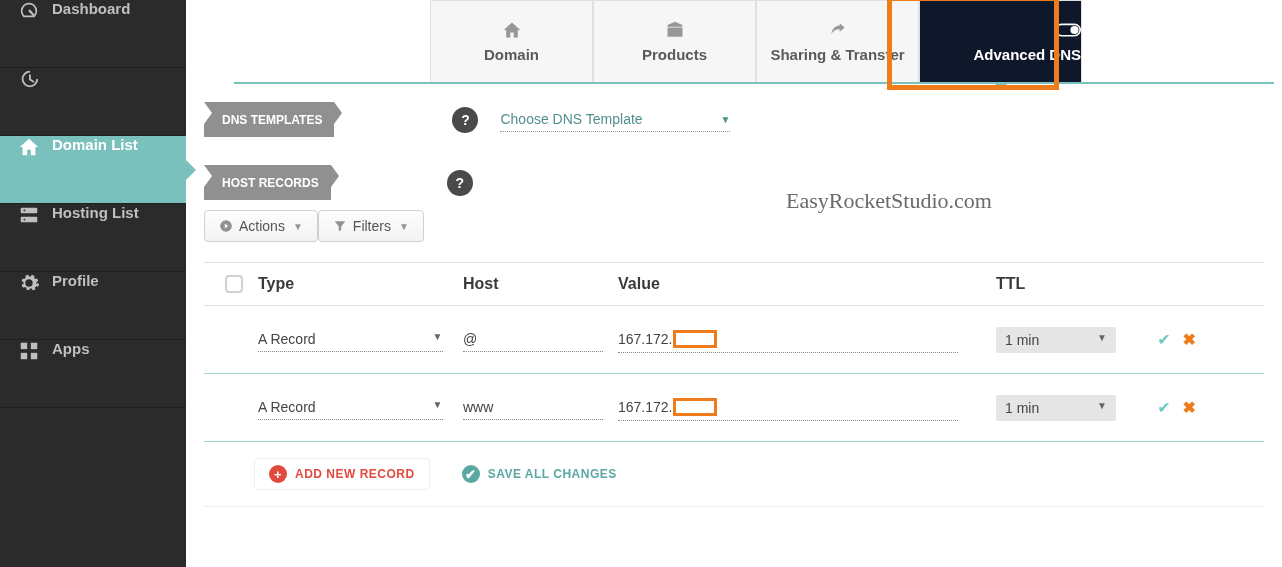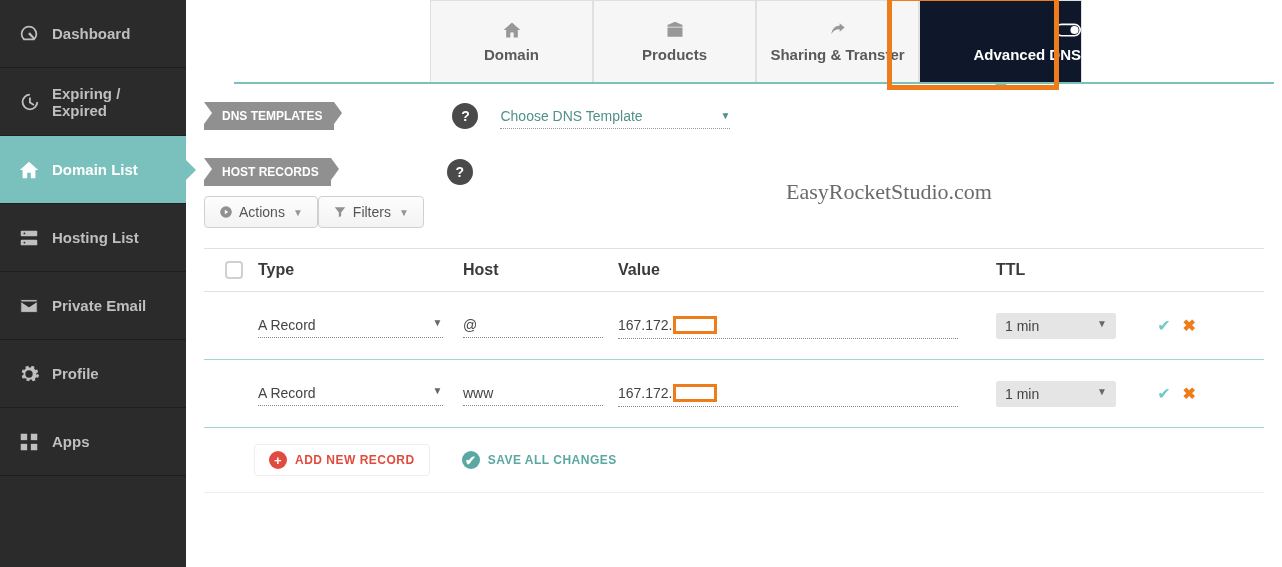--- a/index.html
+++ b/index.html
@@ -1,47 +1,47 @@
 <!DOCTYPE html>
 <html><head>
 <meta charset="utf-8">
 <style>
   * { box-sizing: border-box; margin: 0; padding: 0; }
   body { font-family: -apple-system, "Helvetica Neue", Arial, sans-serif; background: #fff; color: #333; width: 1282px; height: 567px; overflow: hidden; }
   .app { display: flex; height: 567px; }
 
   
   .sidebar { width: 186px; background: #2b2b2b; color: #bdbdbd; flex-shrink: 0; }
-  .nav-item { display: flex; align-items: center; padding: 0 18px; height: 68px; border-bottom: 1px solid #1f1f1f; cursor: pointer; font-weight: 600; font-size: 15px; color: #bfbfbf; }
+  .nav-item { display: flex; padding: 0 18px; height: 68px; border-bottom: 1px solid #1f1f1f; cursor: pointer; font-weight: 600; font-size: 15px; color: #bfbfbf; }
   .nav-item .icon { width: 22px; height: 22px; margin-right: 12px; display: flex; align-items: center; justify-content: center; }
   .nav-item.active { background: #7ac1bd; color: #fff; position: relative; }
   .nav-item.active::after { content:""; position:absolute; right:-10px; top:50%; transform:translateY(-50%); width:0; height:0; border-top:10px solid transparent; border-bottom:10px solid transparent; border-left:10px solid #7ac1bd; }
 
   
   .main { flex: 1; display: flex; flex-direction: column; overflow: hidden; }
   .tabs { display: flex; border-bottom: 2px solid #7ac1bd; margin: 0 8px; }
   .spacer-tab { width: 196px; }
   .tab { width: 163px; height: 82px; display: flex; flex-direction: column; align-items: center; justify-content: center; border: 1px solid #e0e0e0; border-bottom: none; background: #f6f6f6; cursor: pointer; color: #5a5a5a; font-weight: 600; font-size: 15px; }
   .tab .ticon { margin-bottom: 6px; opacity: .65; }
   .tab.active { background: #0f172a; color: #fff; position: relative; align-items: flex-end; }
   .tab.active .ticon { opacity: 1; }
   .tab.active::after { content:""; position:absolute; bottom:-8px; left:50%; transform:translateX(-50%); width:0; height:0; border-left:8px solid transparent; border-right:8px solid transparent; border-top:8px solid #7ac1bd; }
   .tab-highlight { position: absolute; border: 5px solid #ef7c1a; pointer-events: none; }
 
   .content { padding: 18px 18px 0 18px; position: relative; }
 
   .section-row { display: flex; align-items: center; margin-bottom: 28px; }
-  .badge { background: #909090; color: #fff; font-size: 12px; font-weight: 600; padding: 4px 12px 4px 18px; position: relative; height: 28px; display:flex; align-items:center; margin-right: 28px; }
+  .badge { background: #909090; color: #fff; font-size: 12px; font-weight: 600; padding: 4px 12px 4px 18px; position: relative; height: 35px; display:flex; align-items:center; margin-right: 28px; }
   .badge::before { content:""; position:absolute; left:0; top:0; width:0; height:0; border-top:11px solid transparent; border-bottom:11px solid transparent; border-left:8px solid #fff; }
   .badge::after { content:""; position:absolute; right:-8px; top:0; width:0; height:0; border-top:11px solid transparent; border-bottom:11px solid transparent; border-left:8px solid #909090; }
   .qmark { width: 26px; height: 26px; border-radius: 50%; background: #4a4a4a; color: #fff; display:flex; align-items:center; justify-content:center; font-size:14px; font-weight:700; margin-right: 22px; cursor: pointer; }
   .dns-template-select { border: none; border-bottom: 1px dotted #999; background: transparent; color: #50908c; font-size: 14px; padding: 4px 0; width: 230px; display:flex; justify-content:space-between; align-items:center; cursor:pointer;}
   .dns-template-select .caret { color:#50908c; font-size:10px; }
 
-  .watermark { position: absolute; left: 600px; top: 95px; font-family: "Comic Sans MS", cursive; font-size: 22px; color: #6a6a6a; pointer-events:none; }
+  .watermark { position: absolute; left: 600px; top: 104px; font-family: "Comic Sans MS", cursive; font-size: 22px; color: #6a6a6a; pointer-events:none; }
 
   .toolbar { display:flex; margin-bottom: 20px; }
   .btn { background: linear-gradient(#fdfdfd,#f3f3f3); border:1px solid #d0d0d0; border-radius:4px; padding:7px 14px; font-size:14px; color:#555; cursor:pointer; display:flex; align-items:center; gap:6px; }
   .btn .bicon { font-size:12px; opacity:.7; }
   .btn .caret { font-size:10px; opacity:.6; margin-left:2px; }
 
   
   .tbl { border-top:1px solid #e0e0e0; }
   .thead { display:flex; align-items:flex-end; padding: 12px 6px; border-bottom:1px solid #e0e0e0; font-weight:700; color:#3a3a3a; }
   .col-chk { width: 48px; display:flex; justify-content:center;}
@@ -88,48 +88,39 @@
           </svg>
       </span>
       <span>Dashboard</span>
     </div>
     <div class="nav-item">
       <span class="icon">
         <svg width="22" height="22" viewBox="0 0 24 24" fill="#bfbfbf">
             <path d="M13 3a9 9 0 100 18 9 9 0 009-9h-2a7 7 0 11-7-7V3zm-1 4v6l5 3 .9-1.5L14 12V7h-2z"></path>
           </svg>
       </span>
-      <span>Expiring / Expired</span>
     </div>
     <div class="nav-item active">
       <span class="icon">
         <svg width="22" height="22" viewBox="0 0 24 24" fill="#fff">
             <path d="M12 3l10 9h-3v9h-5v-6h-4v6H5v-9H2z"></path>
           </svg>
       </span>
       <span>Domain List</span>
     </div>
     <div class="nav-item">
       <span class="icon">
         <svg width="22" height="22" viewBox="0 0 24 24" fill="#bfbfbf">
             <rect x="3" y="4" width="18" height="6" rx="1"></rect>
             <rect x="3" y="14" width="18" height="6" rx="1"></rect>
             <circle cx="7" cy="7" r="1" fill="#2b2b2b"></circle>
             <circle cx="7" cy="17" r="1" fill="#2b2b2b"></circle>
           </svg>
       </span>
       <span>Hosting List</span>
-    </div>
-    <div class="nav-item">
-      <span class="icon">
-        <svg width="22" height="22" viewBox="0 0 24 24" fill="#bfbfbf">
-            <path d="M3 5h18v14H3zM3 7l9 6 9-6" stroke="#2b2b2b" stroke-width="1"></path>
-          </svg>
-      </span>
-      <span>Private Email</span>
     </div>
     <div class="nav-item">
       <span class="icon">
         <svg width="22" height="22" viewBox="0 0 24 24" fill="#bfbfbf">
             <path d="M12 8a4 4 0 100 8 4 4 0 000-8zm9 4l2 1-1 3-2-.5a8 8 0 01-1.5 1.5l.5 2-3 1-1-2a8 8 0 01-2 0l-1 2-3-1 .5-2A8 8 0 017 16.5L5 17l-1-3 2-1a8 8 0 010-2l-2-1 1-3 2 .5A8 8 0 018.5 6L8 4l3-1 1 2a8 8 0 012 0l1-2 3 1-.5 2A8 8 0 0119 7.5l2-.5 1 3-2 1a8 8 0 010 2z"></path>
           </svg>
       </span>
       <span>Profile</span>
     </div>
     <div class="nav-item">

